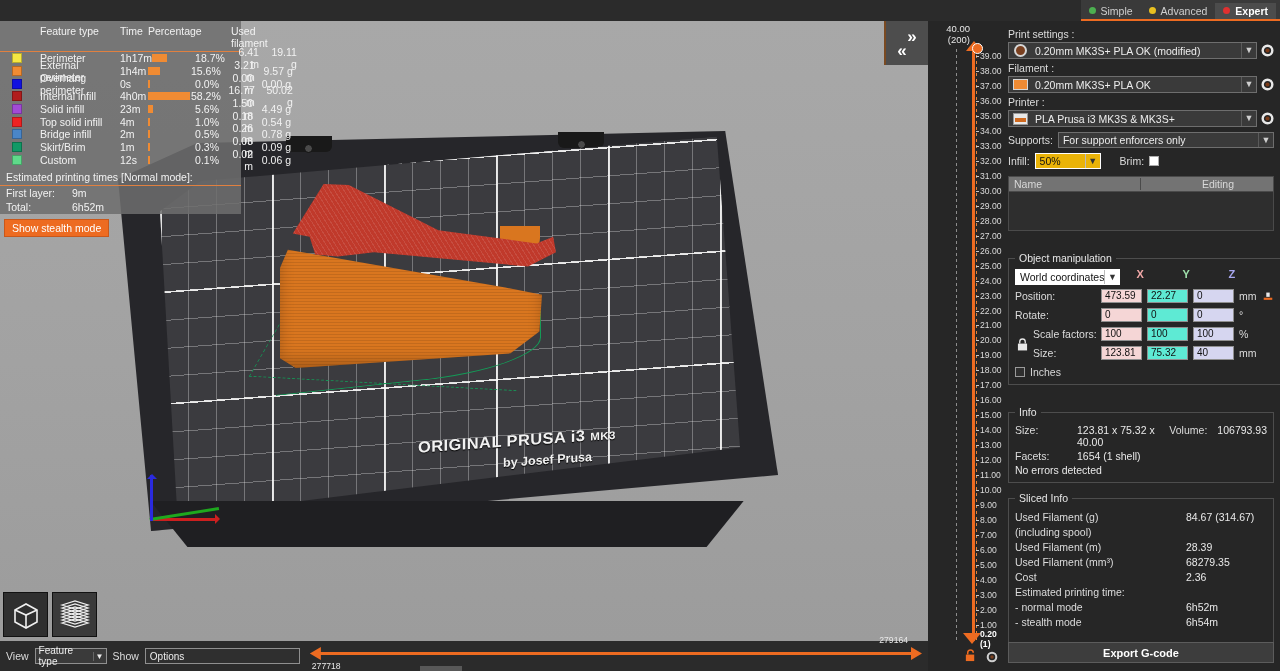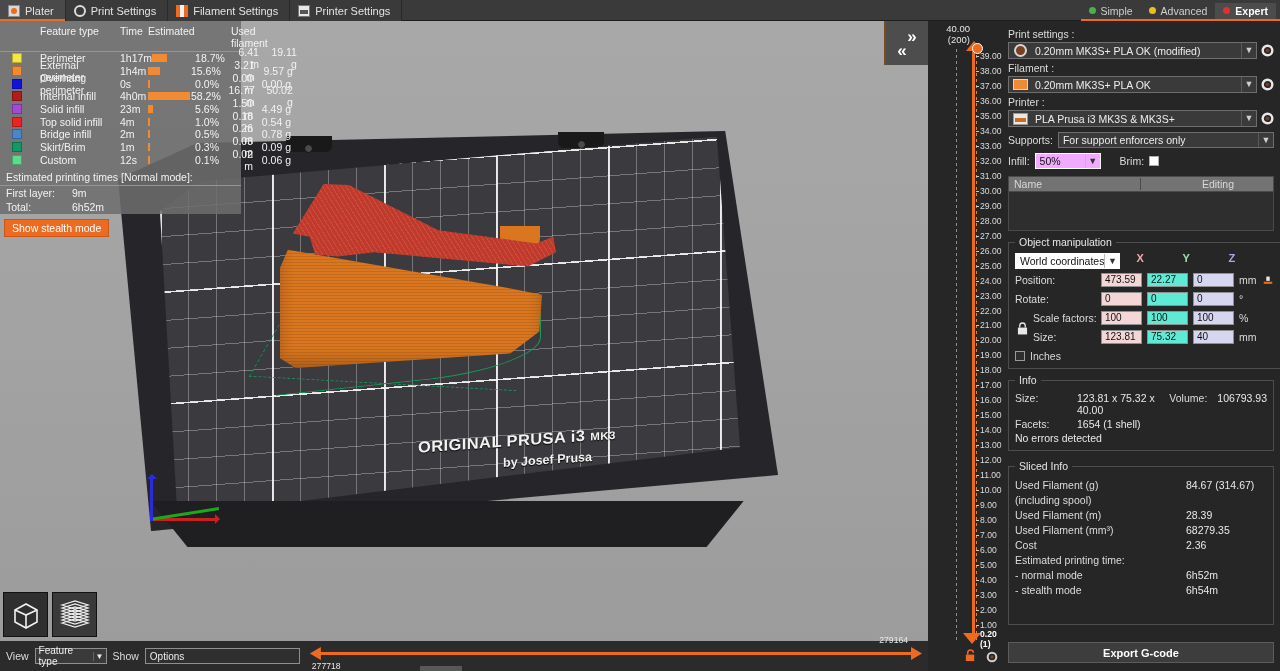--- a/index.html
+++ b/index.html
@@ -175,21 +175,21 @@
   .objtable{margin-top:7px;border:1px solid #4a4a4a;background:#2e2e2e;height:55px;}
   .obj-head{display:flex;height:15px;background:#737373;border-bottom:1px solid #4a4a4a;font-size:10.5px;align-items:center;}
   .obj-head .oh1{flex:1;padding-left:5px;border-right:1px solid #4a4a4a;}
   .obj-head .oh2{flex:0 0 22px;border-right:1px solid #4a4a4a;}
   .obj-head .oh3{flex:0 0 110px;text-align:center;}
   .obj-row{display:flex;height:16px;align-items:center;font-size:10.5px;background:#343434;}
   .obj-row .o1{flex:1;padding-left:10px;}
   .obj-row .o2{flex:0 0 22px;text-align:center;}
   .obj-row .o3{flex:0 0 110px;text-align:center;}
 
-  fieldset{border:1px solid #4d4d4d;margin-top:5px;padding:4px 6px 6px;}
+  fieldset{border:1px solid #4d4d4d;margin-top:21px;padding:4px 6px 6px;}
   legend{font-size:10.5px;color:#e6e6e6;padding:0 4px;}
   .omrow{display:flex;align-items:center;height:17px;margin-top:2px;}
   .omlabel{flex:0 0 86px;font-size:10.5px;color:#dcdcdc;}
   .omlabel.ind{padding-left:18px;flex:0 0 86px;}
   .fld{width:41px;height:14px;font-size:10px;padding-left:3px;line-height:14px;
      border:1px solid #8f8f8f;margin-right:5px;color:#111;}
   .fx{background:#f5d6d6;} .fy{background:#5eead4;} .fz{background:#d6d6f0;}
   .unit{font-size:10.5px;color:#dcdcdc;}
   .lockbtn{position:absolute;left:8px;top:74px;width:11px;height:13px;}
   .inchrow{display:flex;align-items:center;gap:5px;margin-top:5px;font-size:10.5px;}
@@ -223,38 +223,20 @@
      clip-path:polygon(0% 0%,0% 100%,100% 50%);}
   .hs-llab{position:absolute;left:2px;top:18px;font-size:8.6px;color:#e8e8e8;}
   .hs-rlab{position:absolute;right:14px;top:-8px;font-size:8.6px;color:#e8e8e8;}
   .taskbarstub{position:absolute;left:420px;top:666px;width:42px;height:5px;background:#585858;}
 </style>
 </head>
 <body>
 
 <div id="app">
 
-  <div class="tabbar">
-    <div class="tab active">
-      <span class="tico ico-plater"></span>
-      <span>Plater</span>
-    </div>
-    <div class="tab">
-      <span class="tico ico-print"></span>
-      <span>Print Settings</span>
-    </div>
-    <div class="tab">
-      <span class="tico ico-fil"></span>
-      <span>Filament Settings</span>
-    </div>
-    <div class="tab">
-      <span class="tico ico-printer"></span>
-      <span>Printer Settings</span>
-    </div>
-  </div>
 
   <div class="modebar">
     <div class="modebtn">
       <span class="dot" style="background:#4caf50"></span>
       <span>Simple</span>
     </div>
     <div class="modebtn">
       <span class="dot" style="background:#e8c020"></span>
       <span>Advanced</span>
     </div>
@@ -326,21 +308,21 @@
         </svg>
       </div>
     </div>
   </div>
 
   <div class="legend">
     <div class="lg-head">
       <span class="c-sw"></span>
       <span class="c-name">Feature type</span>
       <span class="c-time">Time</span>
-      <span class="c-bar" style="flex:0 0 75px">Estimated</span>
+      <span class="c-bar" style="flex:0 0 75px">Percentage</span>
       <span style="flex:1;padding-left:8px">Used filament</span>
     </div>
     <div id="legend-rows">
         <div class="lg-row">
           <span class="c-sw">
             <i class="sw" style="background:#f5e642"></i>
           </span>
           <span class="c-name">Perimeter</span>
           <span class="c-time">1h17m</span>
           <span class="c-bar">
@@ -582,21 +564,21 @@
     <div class="inline">
       <span class="lb">Supports:</span>
       <div class="combo sm" style="flex:1">
         <span class="ctxt">For support enforcers only</span>
         <span class="carr">▼</span>
       </div>
     </div>
 
     <div class="inline">
       <span class="lb">Infill:</span>
-      <div class="combo sm" style="flex:0 0 66px;background:#f0abfc;border:1px solid #fff;color:#111">
+      <div class="combo sm" style="flex:0 0 66px;background:#eab308;border:1px solid #fff;color:#111">
         <span class="ctxt">50%</span>
         <span class="carr" style="color:#333;border-left:1px solid #bbb">▼</span>
       </div>
       <span class="lb" style="margin-left:14px">Brim:</span>
       <span class="chk"></span>
     </div>
 
     <div class="objtable">
       <div class="obj-head">
         <span class="oh1">Name</span>

